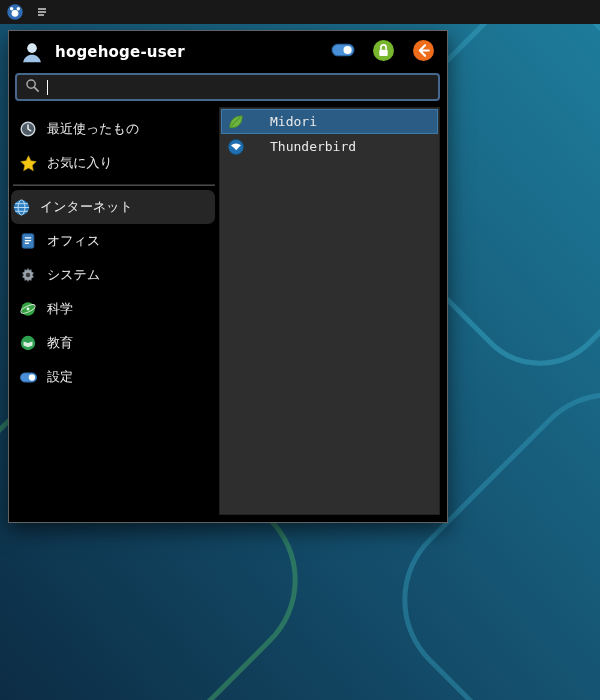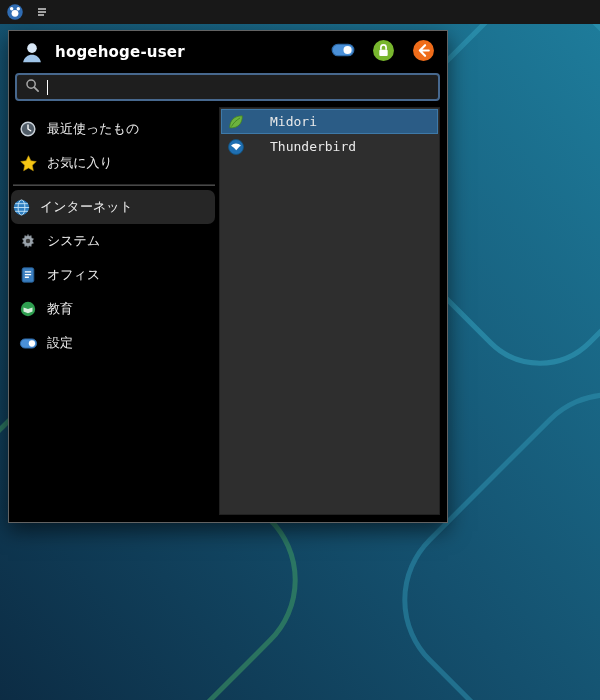--- a/index.html
+++ b/index.html
@@ -196,39 +196,49 @@
               <ellipse cx="10" cy="10" rx="3.6" ry="8" fill="none" stroke="#bfe0f7" stroke-width="1"></ellipse>
               <path d="M2 10h16M3.3 6h13.4M3.3 14h13.4" stroke="#bfe0f7" stroke-width="1" fill="none"></path>
             </svg>
           </span>
           <span>インターネット</span>
         </div>
 
         <div class="cat-item">
           <span class="cat-icon">
             <svg width="18" height="18" viewBox="0 0 20 20">
-              <path d="M10 2.4l1.1 2.3 2.5-.7.3 2.6 2.4 1-1.5 2.4 1.5 2.4-2.4 1-.3 2.6-2.5-.7L10 17.6l-1.1-2.3-2.5.7-.3-2.6-2.4-1 1.5-2.4-1.5-2.4 2.4-1 .3-2.6 2.5.7z" fill="#9aa3ab" stroke="#6d757c" stroke-width="0.5"></path>
-              <circle cx="10" cy="10" r="2.5" fill="#3a3a3a"></circle>
-            </svg>
-          </span>
-          <span>システム</span>
-        </div>
-
-        <div class="cat-item">
-          <span class="cat-icon">
-            <svg width="18" height="18" viewBox="0 0 20 20">
               <rect x="3.5" y="2" width="13" height="16" rx="2" fill="#3a7ebf" stroke="#255a8e"></rect>
               <g stroke="#ffffff" stroke-width="1.4">
                 <path d="M6.5 6.5h7M6.5 9.5h7M6.5 12.5h4.5"></path>
               </g>
             </svg>
           </span>
           <span>オフィス</span>
         </div>
 
+        <div class="cat-item">
+          <span class="cat-icon">
+            <svg width="18" height="18" viewBox="0 0 20 20">
+              <path d="M10 2.4l1.1 2.3 2.5-.7.3 2.6 2.4 1-1.5 2.4 1.5 2.4-2.4 1-.3 2.6-2.5-.7L10 17.6l-1.1-2.3-2.5.7-.3-2.6-2.4-1 1.5-2.4-1.5-2.4 2.4-1 .3-2.6 2.5.7z" fill="#9aa3ab" stroke="#6d757c" stroke-width="0.5"></path>
+              <circle cx="10" cy="10" r="2.5" fill="#3a3a3a"></circle>
+            </svg>
+          </span>
+          <span>システム</span>
+        </div>
+
+        <div class="cat-item">
+          <span class="cat-icon">
+            <svg width="18" height="18" viewBox="0 0 20 20">
+              <circle cx="10" cy="10" r="7.6" fill="#36a143"></circle>
+              <ellipse cx="10" cy="10" rx="8.5" ry="3.2" fill="none" stroke="#d6f2d9" stroke-width="1.1" transform="rotate(-25 10 10)"></ellipse>
+              <circle cx="10" cy="10" r="1.6" fill="#eafbee"></circle>
+            </svg>
+          </span>
+          <span>科学</span>
+        </div>
 
 
         <div class="cat-item">
           <span class="cat-icon">
             <svg width="18" height="18" viewBox="0 0 20 20">
               <circle cx="10" cy="10" r="8" fill="#2e9e4f"></circle>
               <path d="M5 8.2l5 1.8 5-1.8v4.6l-5 1.8-5-1.8z" fill="#e8f5ea" opacity="0.92"></path>
             </svg>
           </span>
           <span>教育</span>

